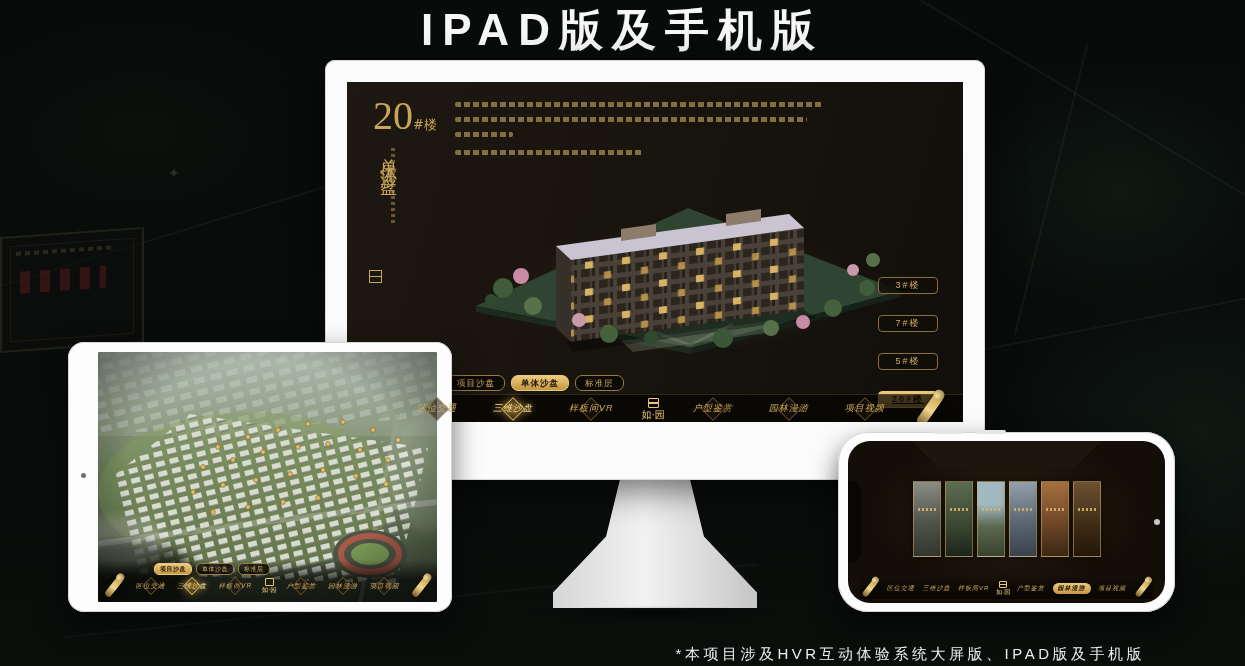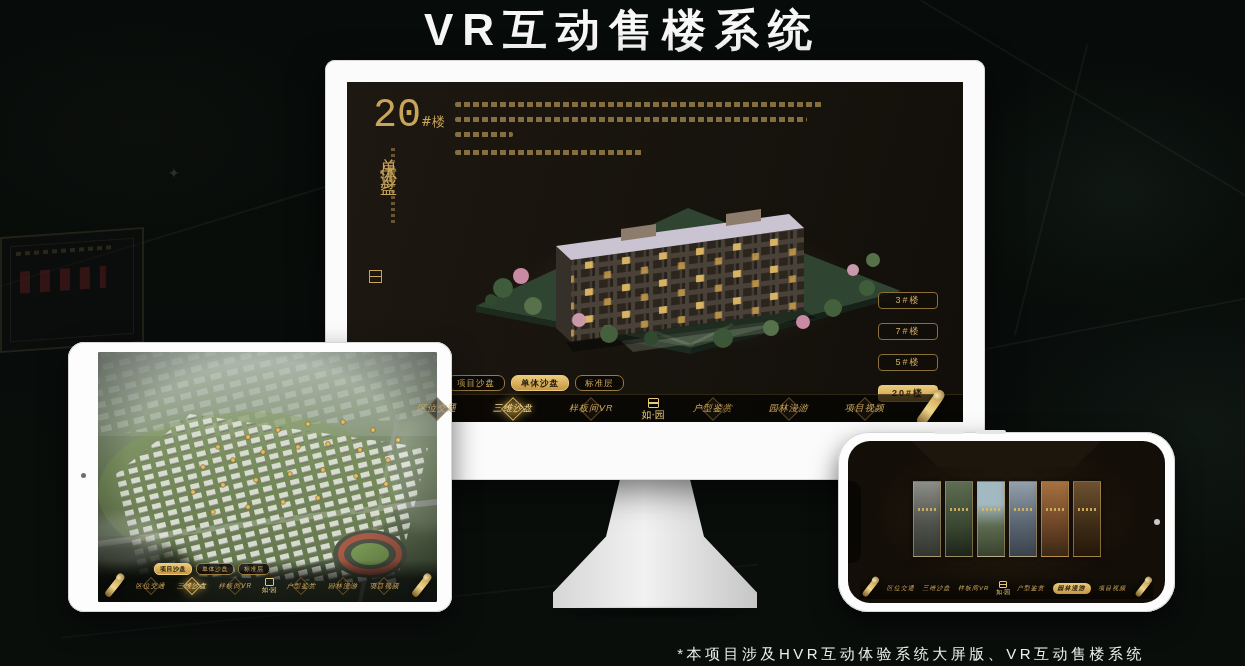--- a/index.html
+++ b/index.html
@@ -39,33 +39,33 @@
   .m-screen{position:absolute;left:22px;top:22px;width:616px;height:340px;background:#191510;overflow:hidden;
     background:linear-gradient(105deg,#1d1811 0%,#17130d 55%,#120f0a 100%);}
   .m-stand{left:553px;top:478px;width:204px;height:130px;
     background:linear-gradient(90deg,#d6d6d6,#f2f2f2 45%,#c6c6c6);
     clip-path:polygon(33% 0,67% 0,74% 45%,100% 88%,100% 100%,0 100%,0 88%,26% 45%);}
   .m-base-sh{left:520px;top:606px;width:270px;height:14px;border-radius:50%;
     background:radial-gradient(closest-side,rgba(0,0,0,.5),transparent);}
 
   
   .heading{position:absolute;left:26px;top:14px;color:#c9a55a;}
-  .h-num{font-family:Liberation Mono, monospace;font-size:40px;line-height:1;margin-top:42px;}
+  .h-num{font-family:Liberation Serif, serif;font-size:40px;line-height:1;margin-top:42px;}
   .h-suffix{font-size:13px;font-family:"DejaVu Serif",serif;}
   .h-sub{writing-mode:vertical-rl;font-size:17px;letter-spacing:7px;margin-top:8px;margin-left:4px;}
   .h-en{position:absolute;left:44px;top:66px;width:4px;height:76px;opacity:.55;
     background:repeating-linear-gradient(180deg,rgba(201,165,90,.8) 0 3px,transparent 3px 6px);}
   .h-seal{position:absolute;left:22px;top:188px;width:11px;height:11px;border:1px solid #c9a55a;
     background:linear-gradient(transparent 42%,#c9a55a 42% 58%,transparent 58%);}
   .intro{position:absolute;left:108px;top:20px;}
   .intro-line{height:5px;border-radius:2px;margin-bottom:10px;
     background:repeating-linear-gradient(90deg,rgba(205,170,95,.6) 0 6px,transparent 6px 9px);}
   .il1{width:368px;}.il2{width:352px;}.il3{width:58px;margin-bottom:13px;}.il4{width:188px;}
 
-  .floor-btns{position:absolute;left:531px;top:210px;display:flex;flex-direction:column;gap:14px;}
+  .floor-btns{position:absolute;left:531px;top:195px;display:flex;flex-direction:column;gap:21px;text-decoration:underline;}
   .fbtn{width:58px;height:15px;font-size:9px;line-height:15px;text-align:center;letter-spacing:2px;
     color:#d3ac5e;background:rgba(18,14,9,.85);border:1px solid #8a6f3a;border-radius:4px;cursor:pointer;}
   .fbtn.active{background:linear-gradient(#ecca7c,#c69742);color:#2a2110;font-weight:bold;border-color:#ecca7c;}
 
   .m-navband{position:absolute;left:0;right:0;bottom:0;height:27px;background:rgba(5,4,2,.72);
     border-top:1px solid rgba(160,130,70,.25);}
   .tab-row{position:absolute;left:100px;bottom:31px;display:flex;gap:6px;}
   .tab{height:14px;padding:0 9px;font-size:8.5px;line-height:14px;letter-spacing:1px;color:#d3ac5e;
     border:1px solid #9a7c42;border-radius:7px;background:rgba(10,8,5,.85);cursor:pointer;}
   .tab.active{background:linear-gradient(#ecca7c,#c69742);color:#241c0c;border-color:#ecca7c;font-weight:bold;}
@@ -154,21 +154,21 @@
   <div class="road r3"></div>
   <div class="road r4"></div>
   <div class="road r5"></div>
   <div class="abs compass">✦</div>
   <div class="abs plaque">
     <div class="plaque-inner"></div>
     <div class="plaque-row"></div>
     <div class="plaque-mark"></div>
   </div>
 
-  <div class="abs page-title">VR互动售楼系统</div>
+  <div class="abs page-title">IPAD版及手机版</div>
 
   <div class="abs m-stand"></div>
   <div class="abs m-base-sh"></div>
   <div class="abs monitor">
     <div class="m-screen">
 
       <div class="heading">
         <span class="h-num">20</span><span class="h-suffix">#楼</span>
         <div class="h-sub">单体沙盘</div>
       </div>
@@ -385,14 +385,14 @@
           <span>如·园</span>
         </div>
         <div class="nitem">户型鉴赏</div>
         <div class="nitem active">园林漫游</div>
         <div class="nitem">项目视频</div>
         <div class="scroll-icon p-scroll"></div>
       </div>
     </div>
   </div>
 
-  <div class="abs footnote">*本项目涉及HVR互动体验系统大屏版、VR互动售楼系统</div>
+  <div class="abs footnote">*本项目涉及HVR互动体验系统大屏版、IPAD版及手机版</div>
 </div>
 
 </body></html>

